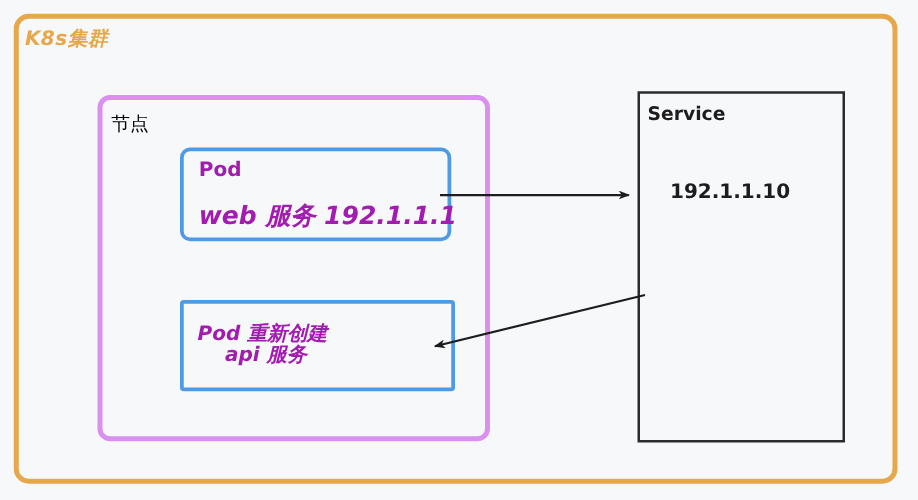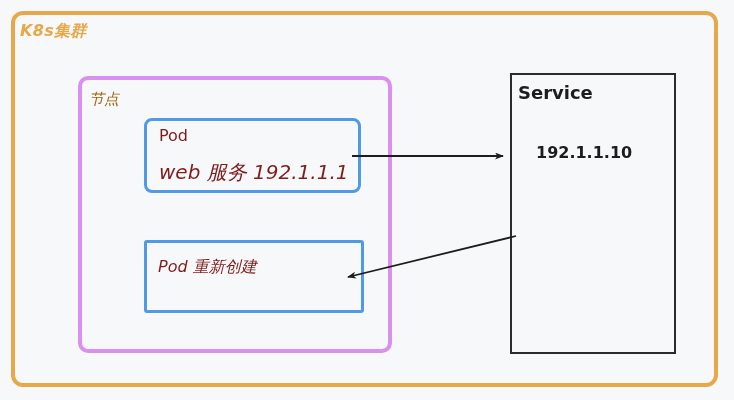--- a/index.html
+++ b/index.html
@@ -59,22 +59,21 @@
     border: 4px solid #d990ee;
     border-radius: 10px;
     background: transparent;
   }
   .node-label {
     position: absolute;
     left: 89px;
     top: 90px;
     font-family: "DejaVu Sans", sans-serif;
     font-size: 15px;
-    font-style: italic;
-    color: #a16207;
+    color: #000000;
     white-space: nowrap;
     text-align: right;
   }
 
   
   .pod-box {
     position: absolute;
     box-sizing: border-box;
     border: 3px solid #4f9ae5;
     background: transparent;
@@ -90,23 +89,23 @@
     left: 144px;
     top: 240px;
     width: 220px;
     height: 73px;
     border-radius: 3px;
   }
 
   .pod-text {
     position: absolute;
     font-family: "DejaVu Sans", sans-serif;
-    color: #7f1d1d;
-    white-space: nowrap;
-    font-weight: normal;
+    color: #a21caf;
+    white-space: nowrap;
+    font-weight: bold;
   }
   #pod-web-title {
     left: 159px;
     top: 126px;
     font-size: 16px;
   }
   #pod-web-desc {
     left: 159px;
     top: 159px;
     font-size: 20px;
@@ -140,21 +139,21 @@
   .service-text {
     position: absolute;
     font-family: "DejaVu Sans", sans-serif;
     color: #1d1d1d;
     font-weight: bold;
     white-space: nowrap;
   }
   #service-title {
     left: 518px;
     top: 82px;
-    font-size: 18px;
+    font-size: 15px;
   }
   #service-ip {
     left: 524px;
     top: 143px;
     font-size: 16px;
     margin-left: 12px;
   }
   #service-selector {
     left: 518px;
     top: 226px;
@@ -181,20 +180,21 @@
 
   <div class="node-box"></div>
   <div class="node-label">节点</div>
 
   <div class="pod-box" id="pod-web-box"></div>
   <div class="pod-text" id="pod-web-title">Pod</div>
   <div class="pod-text" id="pod-web-desc">web 服务 192.1.1.1</div>
 
   <div class="pod-box" id="pod-api-box"></div>
   <div class="pod-text" id="pod-api-title">Pod 重新创建</div>
+  <div class="pod-text" id="pod-api-desc">api 服务</div>
 
   <div class="service-box"></div>
   <div class="service-text" id="service-title">Service</div>
   <div class="service-text" id="service-ip">192.1.1.10</div>
 
   <svg id="arrows" viewBox="0 0 734 400">
     <defs>
       <marker id="arrowhead" markerWidth="9" markerHeight="7" refX="8" refY="3.5" orient="auto" markerUnits="userSpaceOnUse">
         <path d="M0,0 L9,3.5 L0,7 L2.4,3.5 Z" fill="#1d1d1d"></path>
       </marker>

